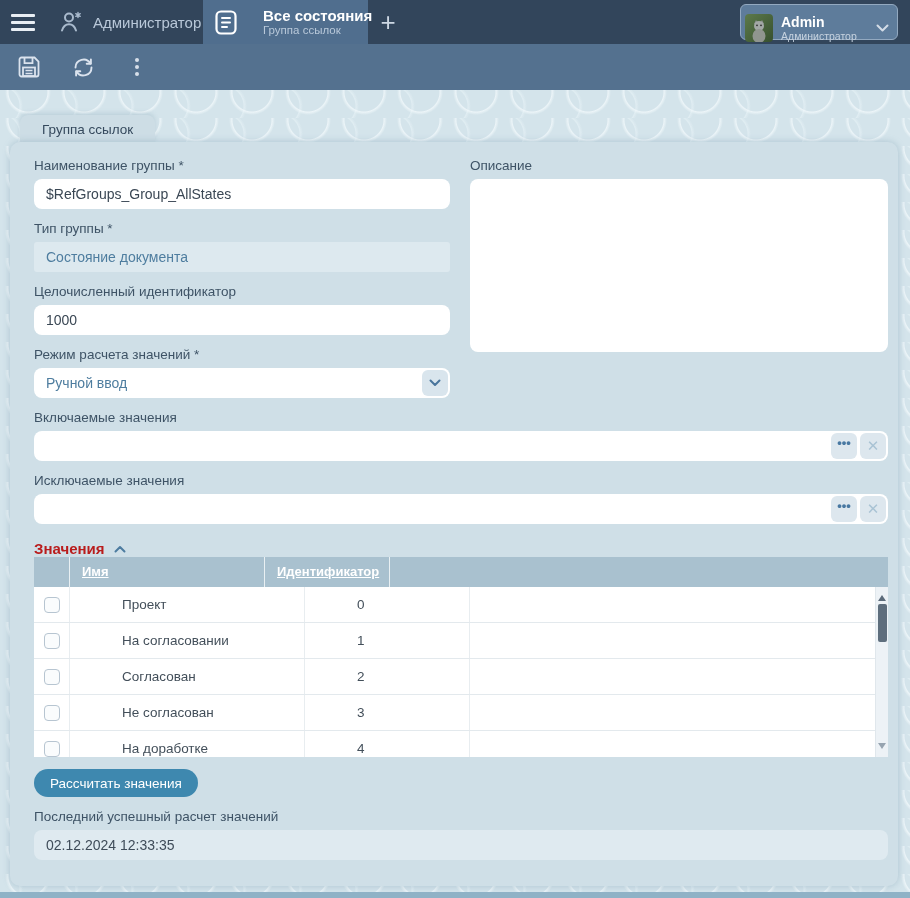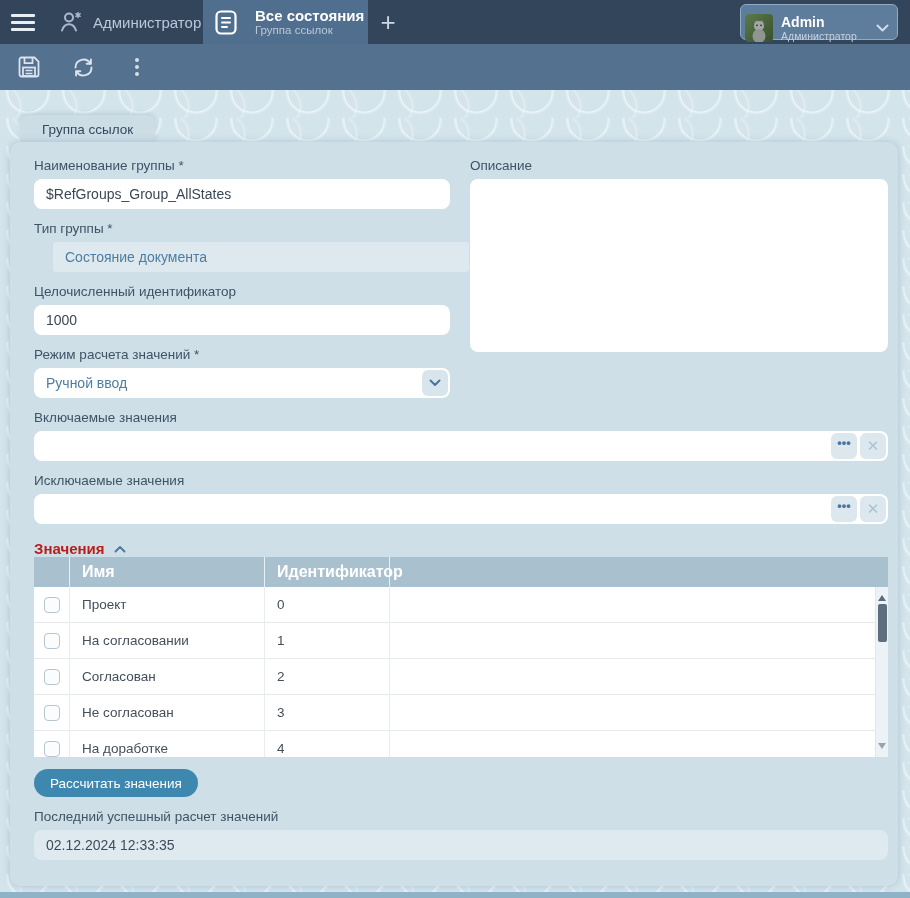--- a/index.html
+++ b/index.html
@@ -5,21 +5,21 @@
   * { margin:0; padding:0; box-sizing:border-box; }
   body { font-family:"Liberation Sans", sans-serif; background:#b9cdd8; }
   .app { position:relative; width:910px; height:898px; overflow:hidden; background:#d4e4eb; }
 
   
   .titlebar { position:relative; display:flex; align-items:stretch; height:44px; background:#32455b;justify-content:center; }
   .menu-btn { width:46px; display:flex; align-items:center; justify-content:center; flex-direction:column; gap:4px; cursor:pointer; }
   .menu-btn span { width:24px; height:3px; background:#e9eef4; border-radius:1px; }
   .user-sec { width:157px; display:flex; align-items:center; gap:9px; padding-left:12px; }
   .user-sec .lbl { color:#b9c8d9; font-size:15px; font-weight:500; white-space:nowrap; }
-  .tab-active { width:165px; background:#506e8e; display:flex; align-items:center; gap:18px; padding:0 12px; cursor:pointer; }
+  .tab-active { width:165px; background:#506e8e; display:flex; align-items:center; gap:26px; padding:0 12px; cursor:pointer; }
   .tab-active .tt { color:#ffffff; font-size:15px; font-weight:bold; line-height:17px; white-space:nowrap; }
   .tab-active .ts { color:#b9c9da; font-size:11.5px; line-height:13px; white-space:nowrap; }
   .plus-tab { width:40px; display:flex; align-items:center; justify-content:center; color:#ccd7e3; font-size:26px; font-weight:300; cursor:pointer; }
   .tb-spacer { flex:1; }
   .account-chip { width:158px; height:36px; align-self:center; margin-right:12px; background:#5e7c9b; border:1px solid #93a9c0; border-radius:6px; display:flex; align-items:center; gap:8px; padding:12px 8px 0 4px; cursor:pointer; }
   .avatar { width:28px; height:28px; border-radius:4px; overflow:hidden; flex:none; }
   .acc-name { color:#ffffff; font-size:14px; font-weight:bold; line-height:16px; }
   .acc-role { color:#c6d2df; font-size:10.5px; line-height:12px; }
   .acc-chev { margin-left:auto; }
 
@@ -37,45 +37,45 @@
       radial-gradient(circle at 0px 16px, rgba(255,255,255,0) 19px, rgba(227,239,244,0.8) 20px, rgba(255,255,255,0) 23px);
     background-size:56px 28px;
   }
   .file-tab { position:absolute; left:20px; top:25px; height:28px; padding:0 22px; background:#cddde5; border-radius:8px 8px 0 0; display:flex; align-items:center; color:#35495d; font-size:13.5px; font-weight:500; box-shadow:0 -2px 4px rgba(120,150,170,0.25); cursor:pointer; }
   .card { position:absolute; left:10px; top:52px; width:888px; height:744px; background:#cfdfe7; border-radius:10px; box-shadow:0 0 7px rgba(110,145,168,0.4); padding:8px 10px 0 24px; }
 
   .form-grid { display:grid; grid-template-columns:416px 418px; column-gap:20px; align-items:start; }
   .f-label { margin:12px 0 6px; font-size:13.5px; color:#3e5366; }
   .f-label:first-child { margin-top:8px; }
   .inp { width:100%; height:30px; border:none; outline:none; border-radius:8px; background:#ffffff; padding:0 12px; font-size:14px; color:#3a4754; font-family:"Liberation Sans", sans-serif; }
-  .disabled-f { width:100%; height:30px; border-radius:3px; background:#dde9ef; padding:0 12px; display:flex; align-items:center; font-size:14px; color:#4e7d9f;margin-left:19px; }
+  .disabled-f { width:100%; height:30px; border-radius:3px; background:#dde9ef; padding:0 12px; display:flex; align-items:center; font-size:14px; color:#4e7d9f; }
   .select-f { position:relative; width:100%; height:30px; border-radius:8px; background:#ffffff; font-size:14px; color:#4e7d9f; line-height:30px; padding-left:12px; cursor:pointer; }
   .select-btn { position:absolute; right:2px; top:2px; width:26px; height:26px; border-radius:6px; background:#d9e5ed; display:flex; align-items:center; justify-content:center; cursor:pointer; }
   .ta { width:100%; height:173px; border:none; outline:none; border-radius:8px; background:#ffffff; padding:8px 12px; font-size:14px; color:#3a4754; resize:none; font-family:"Liberation Sans", sans-serif; }
 
   .lookup { position:relative; width:854px; height:30px; background:#ffffff; border-radius:8px; }
   .lookup input { width:calc(100% - 62px); height:30px; border:none; outline:none; background:transparent; border-radius:8px; padding:0 12px; font-size:14px; color:#3a4754; }
   .mini-btn { position:absolute; top:2px; width:26px; height:26px; border-radius:6px; background:#dde7ee; display:flex; align-items:center; justify-content:center; cursor:pointer; }
   .ellipsis-btn { right:31px; color:#4878a2; font-size:13px; font-weight:bold; letter-spacing:0; line-height:10px; padding-bottom:6px; }
   .clear-btn { right:2px; color:#a9c3d4; font-size:15px; }
 
   .sect-head { margin-top:16px; display:flex; align-items:center; gap:9px; cursor:pointer; }
   .sect-head .st { font-size:15px; font-weight:bold; color:#b91c1c; }
   .sub-label { margin:10px 0 8px; font-size:13.5px; color:#3e5366; }
 
   
   .tbl { width:854px; }
   .t-head { display:flex; height:30px; background:#a9c1cf; }
-  .t-head .hc { color:#ffffff; font-size:16px; font-weight:bold; line-height:30px; padding-left:12px; border-right:1px solid rgba(255,255,255,0.75); }
+  .t-head .hc { color:#ffffff; font-size:13px; font-weight:bold; line-height:30px; padding-left:12px; border-right:1px solid rgba(255,255,255,0.75);text-decoration:underline; }
   .c0 { width:36px; flex:none; padding-left:0 !important; }
   .c1 { width:195px; flex:none; }
   .c2 { width:125px; flex:none; }
   .c3 { flex:1; border-right:none !important; }
   .t-body { position:relative; height:170px; overflow:hidden; background:#ffffff; }
-  .t-row { display:flex; height:36px; border-bottom:1px solid #e3e9ed; cursor:pointer; }
+  .t-row { display:flex; height:36px; border-bottom:1px solid #e3e9ed; cursor:pointer;gap:40px; }
   .t-row .bc { display:flex; align-items:center; padding-left:12px; font-size:13.5px; color:#434f5a; border-right:1px solid #e8edf0; }
   .t-row .c0 { justify-content:center; padding-left:0; }
   .chk { width:16px; height:16px; border:1px solid #b7c5d1; border-radius:4px; background:#fafcfd; cursor:pointer; }
   .t-scroll { position:absolute; right:0; top:0; width:13px; height:170px; background:#edf2f6; border-left:1px solid #e0e7ec; }
   .sc-up { position:absolute; top:4px; left:2px; width:0; height:0; border:4.5px solid transparent; border-bottom:6px solid #5c6b7a; cursor:pointer; }
   .sc-thumb { position:absolute; top:17px; left:2px; width:9px; height:38px; background:#5e6e7d; border-radius:2px; cursor:pointer; }
   .sc-down { position:absolute; bottom:4px; left:2px; width:0; height:0; border:4.5px solid transparent; border-top:6px solid #97a4b0; cursor:pointer; }
 
   .calc-btn { margin-top:12px; display:inline-flex; align-items:center; height:28px; padding:0 16px; border:none; border-radius:14px; background:#3e88af; color:#ffffff; font-size:13.5px; font-family:"Liberation Sans", sans-serif; cursor:pointer; }
   .last-calc { width:854px; height:30px; border-radius:8px; background:#dfeaf0; display:flex; align-items:center; padding:0 12px; font-size:14px; color:#3f4c59; }

